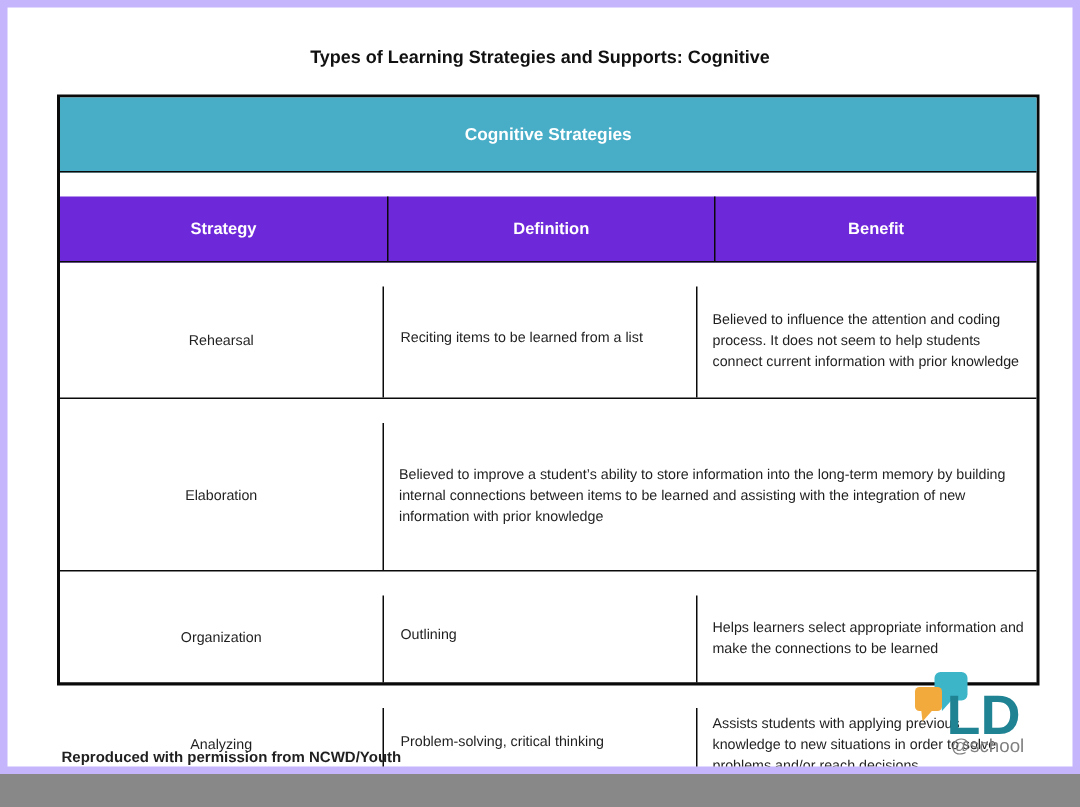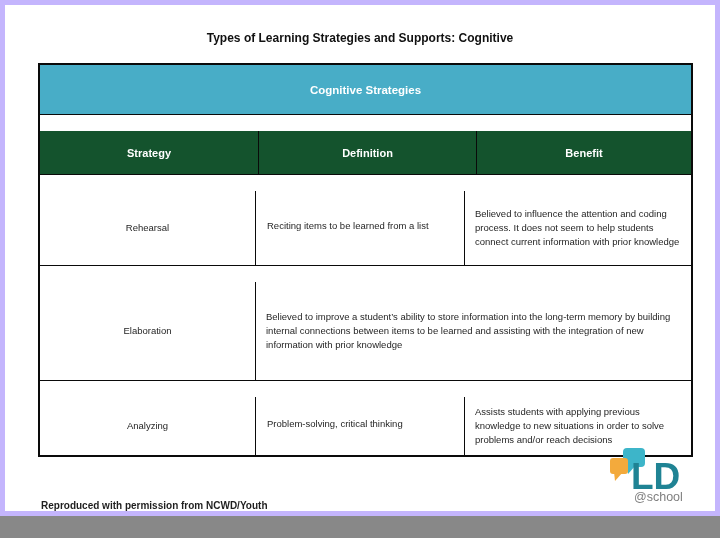--- a/index.html
+++ b/index.html
@@ -22,21 +22,21 @@
     border:2px solid #0a0a0a;box-sizing:border-box;
     display:flex;flex-direction:column;gap:16px;
   }
   .row-banner{
     height:50px;background:#48adc7;border-bottom:1px solid #0a0a0a;
     display:flex;align-items:center;justify-content:center;
     box-sizing:border-box;flex:none;
   }
   .banner-text{color:#ffffff;font-weight:bold;font-size:11.5px;}
   .row-header{
-    height:44px;background:#14532d;border-bottom:1px solid #0a0a0a;
+    height:44px;background:#6d28d9;border-bottom:1px solid #0a0a0a;
     display:flex;box-sizing:border-box;flex:none;
   }
   .hcell{
     display:flex;align-items:center;justify-content:center;
     color:#ffffff;font-weight:bold;font-size:11px;
     box-sizing:border-box;
   }
   .hcell.c1{width:219px;border-right:1px solid #0a0a0a;}
   .hcell.c2{width:218px;border-right:1px solid #0a0a0a;}
   .hcell.c3{flex:1;}
@@ -91,20 +91,25 @@
       <div class="bcell cell-strategy">Rehearsal</div>
       <div class="bcell cell-definition">Reciting items to be learned from a list</div>
       <div class="bcell cell-benefit">Believed to influence the attention and coding process.  It does not seem to help students connect current information with prior knowledge</div>
     </div>
 
     <div class="brow r1">
       <div class="bcell cell-strategy">Elaboration</div>
       <div class="bcell cell-benefit">Believed to improve a student’s ability to store information into the long-term memory by building internal connections between items to be learned and assisting with the integration of new information with prior knowledge</div>
     </div>
 
+    <div class="brow r2">
+      <div class="bcell cell-strategy">Organization</div>
+      <div class="bcell cell-definition">Outlining</div>
+      <div class="bcell cell-benefit">Helps learners select appropriate information and make the connections to be learned</div>
+    </div>
 
     <div class="brow r3">
       <div class="bcell cell-strategy">Analyzing</div>
       <div class="bcell cell-definition">Problem-solving, critical thinking</div>
       <div class="bcell cell-benefit">Assists students with applying previous knowledge to new situations in order to solve problems and/or reach decisions</div>
     </div>
 
   </div>
 
   <div class="footer-note">Reproduced with permission from NCWD/Youth</div>

